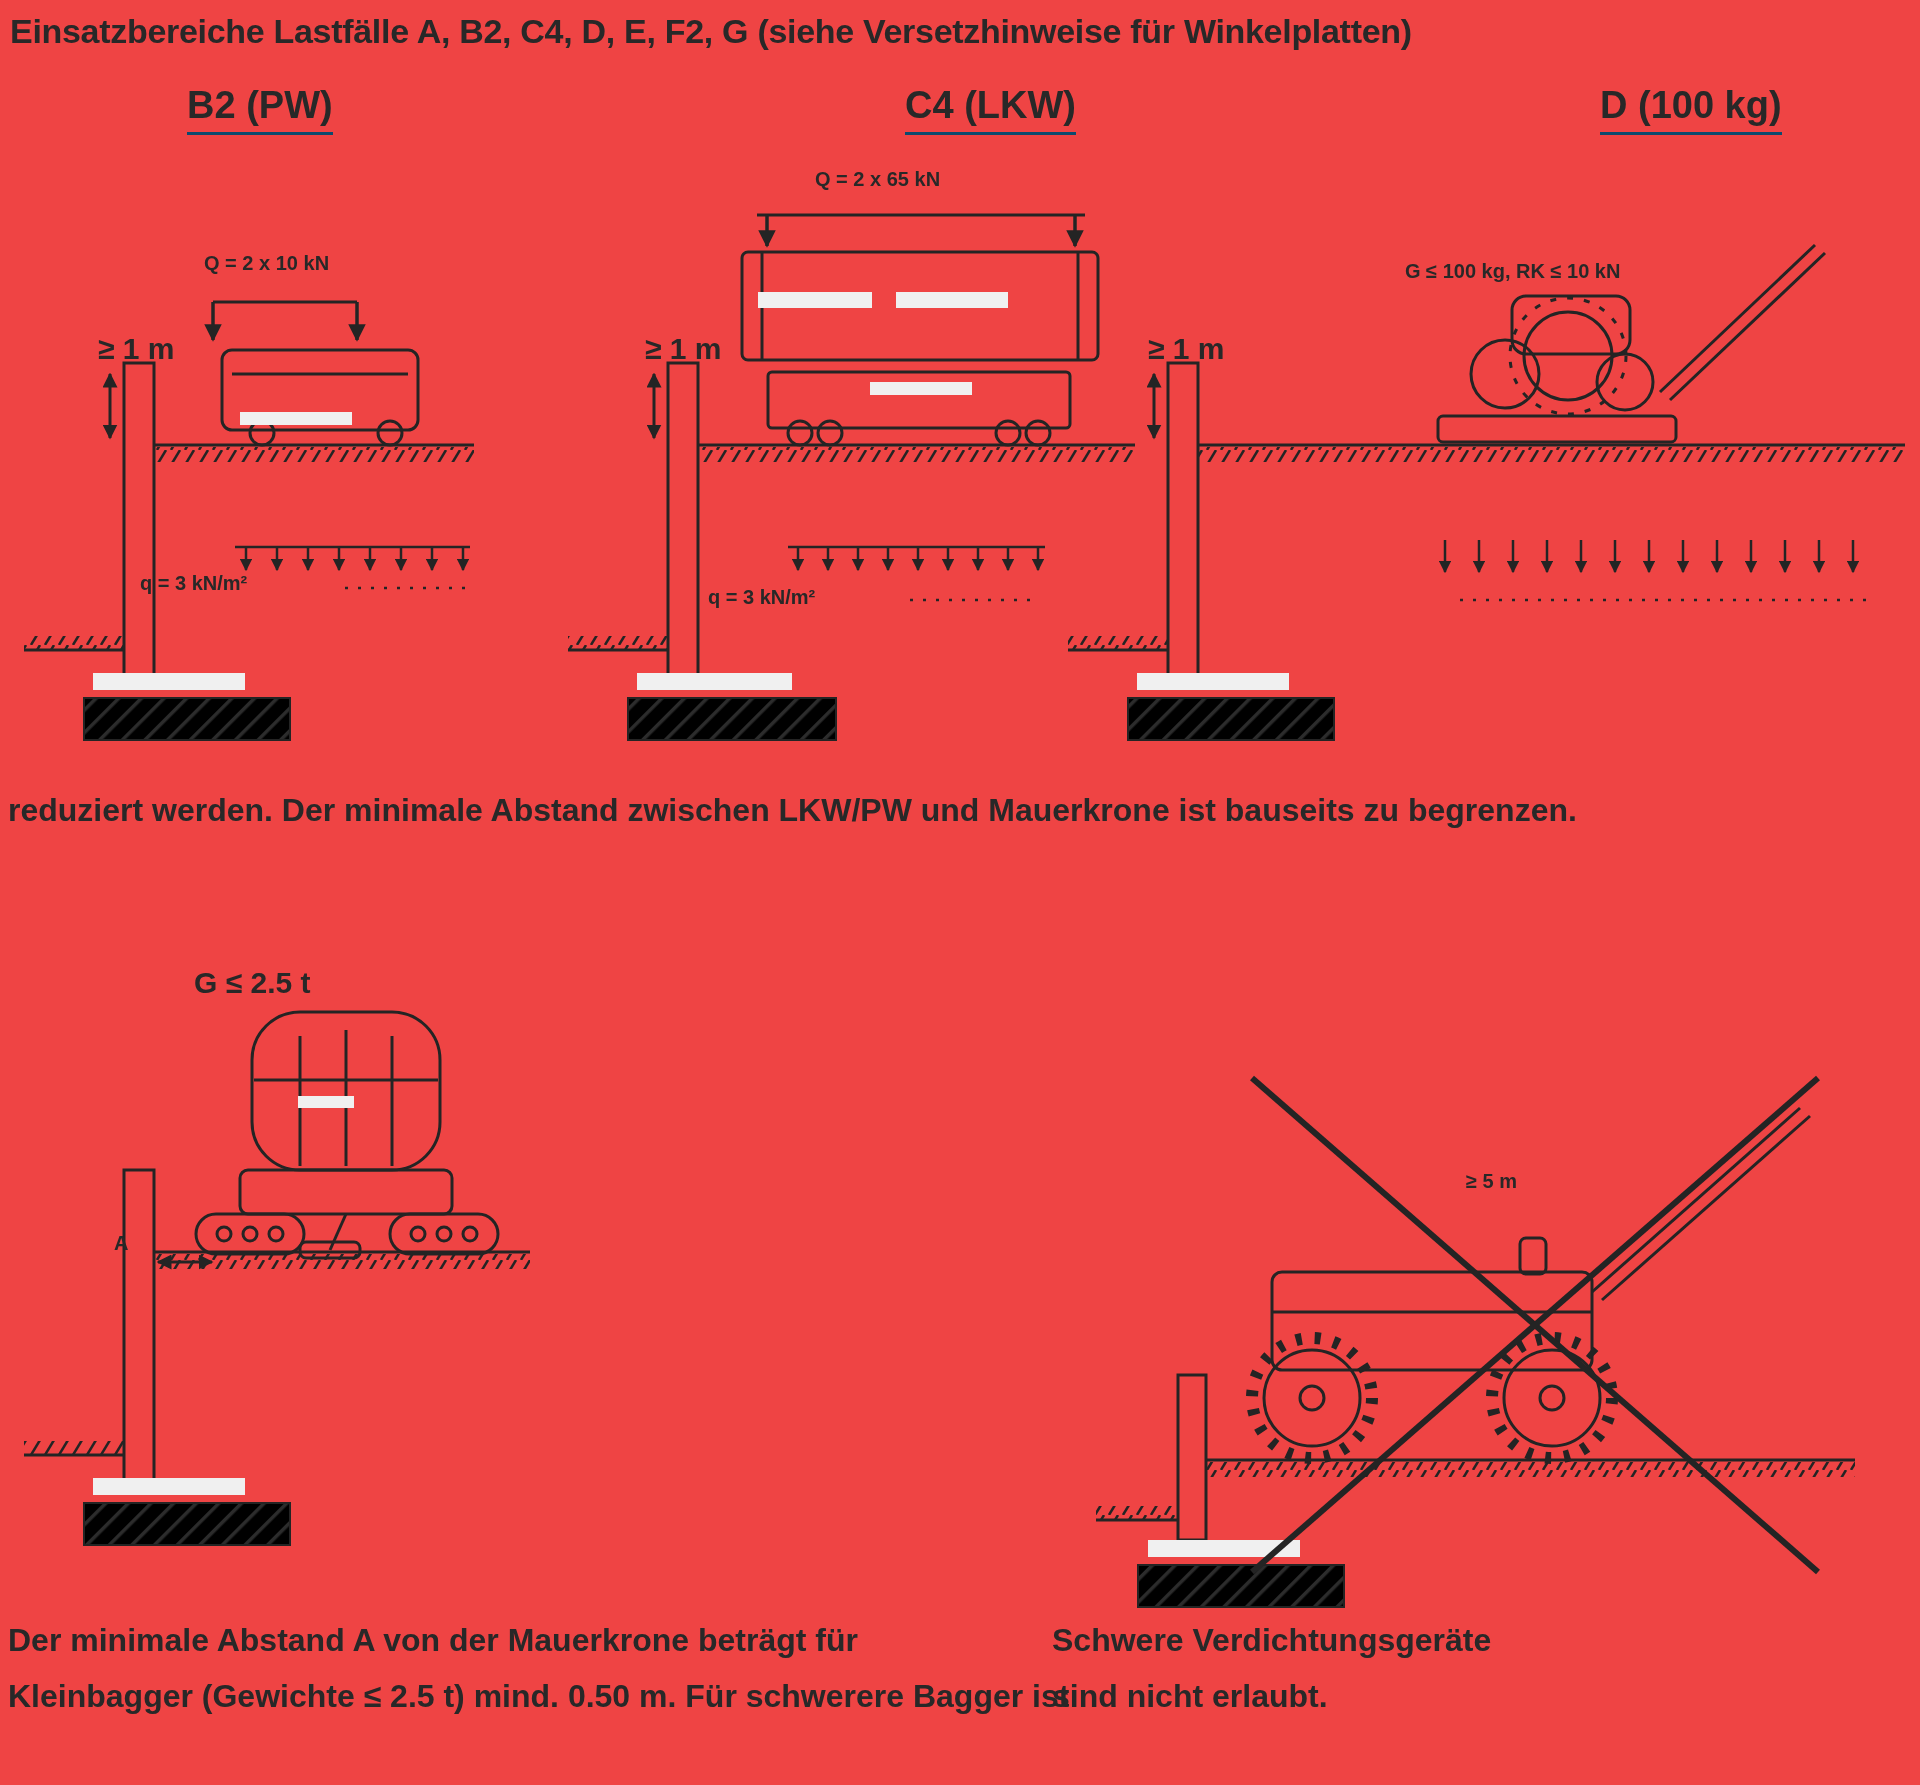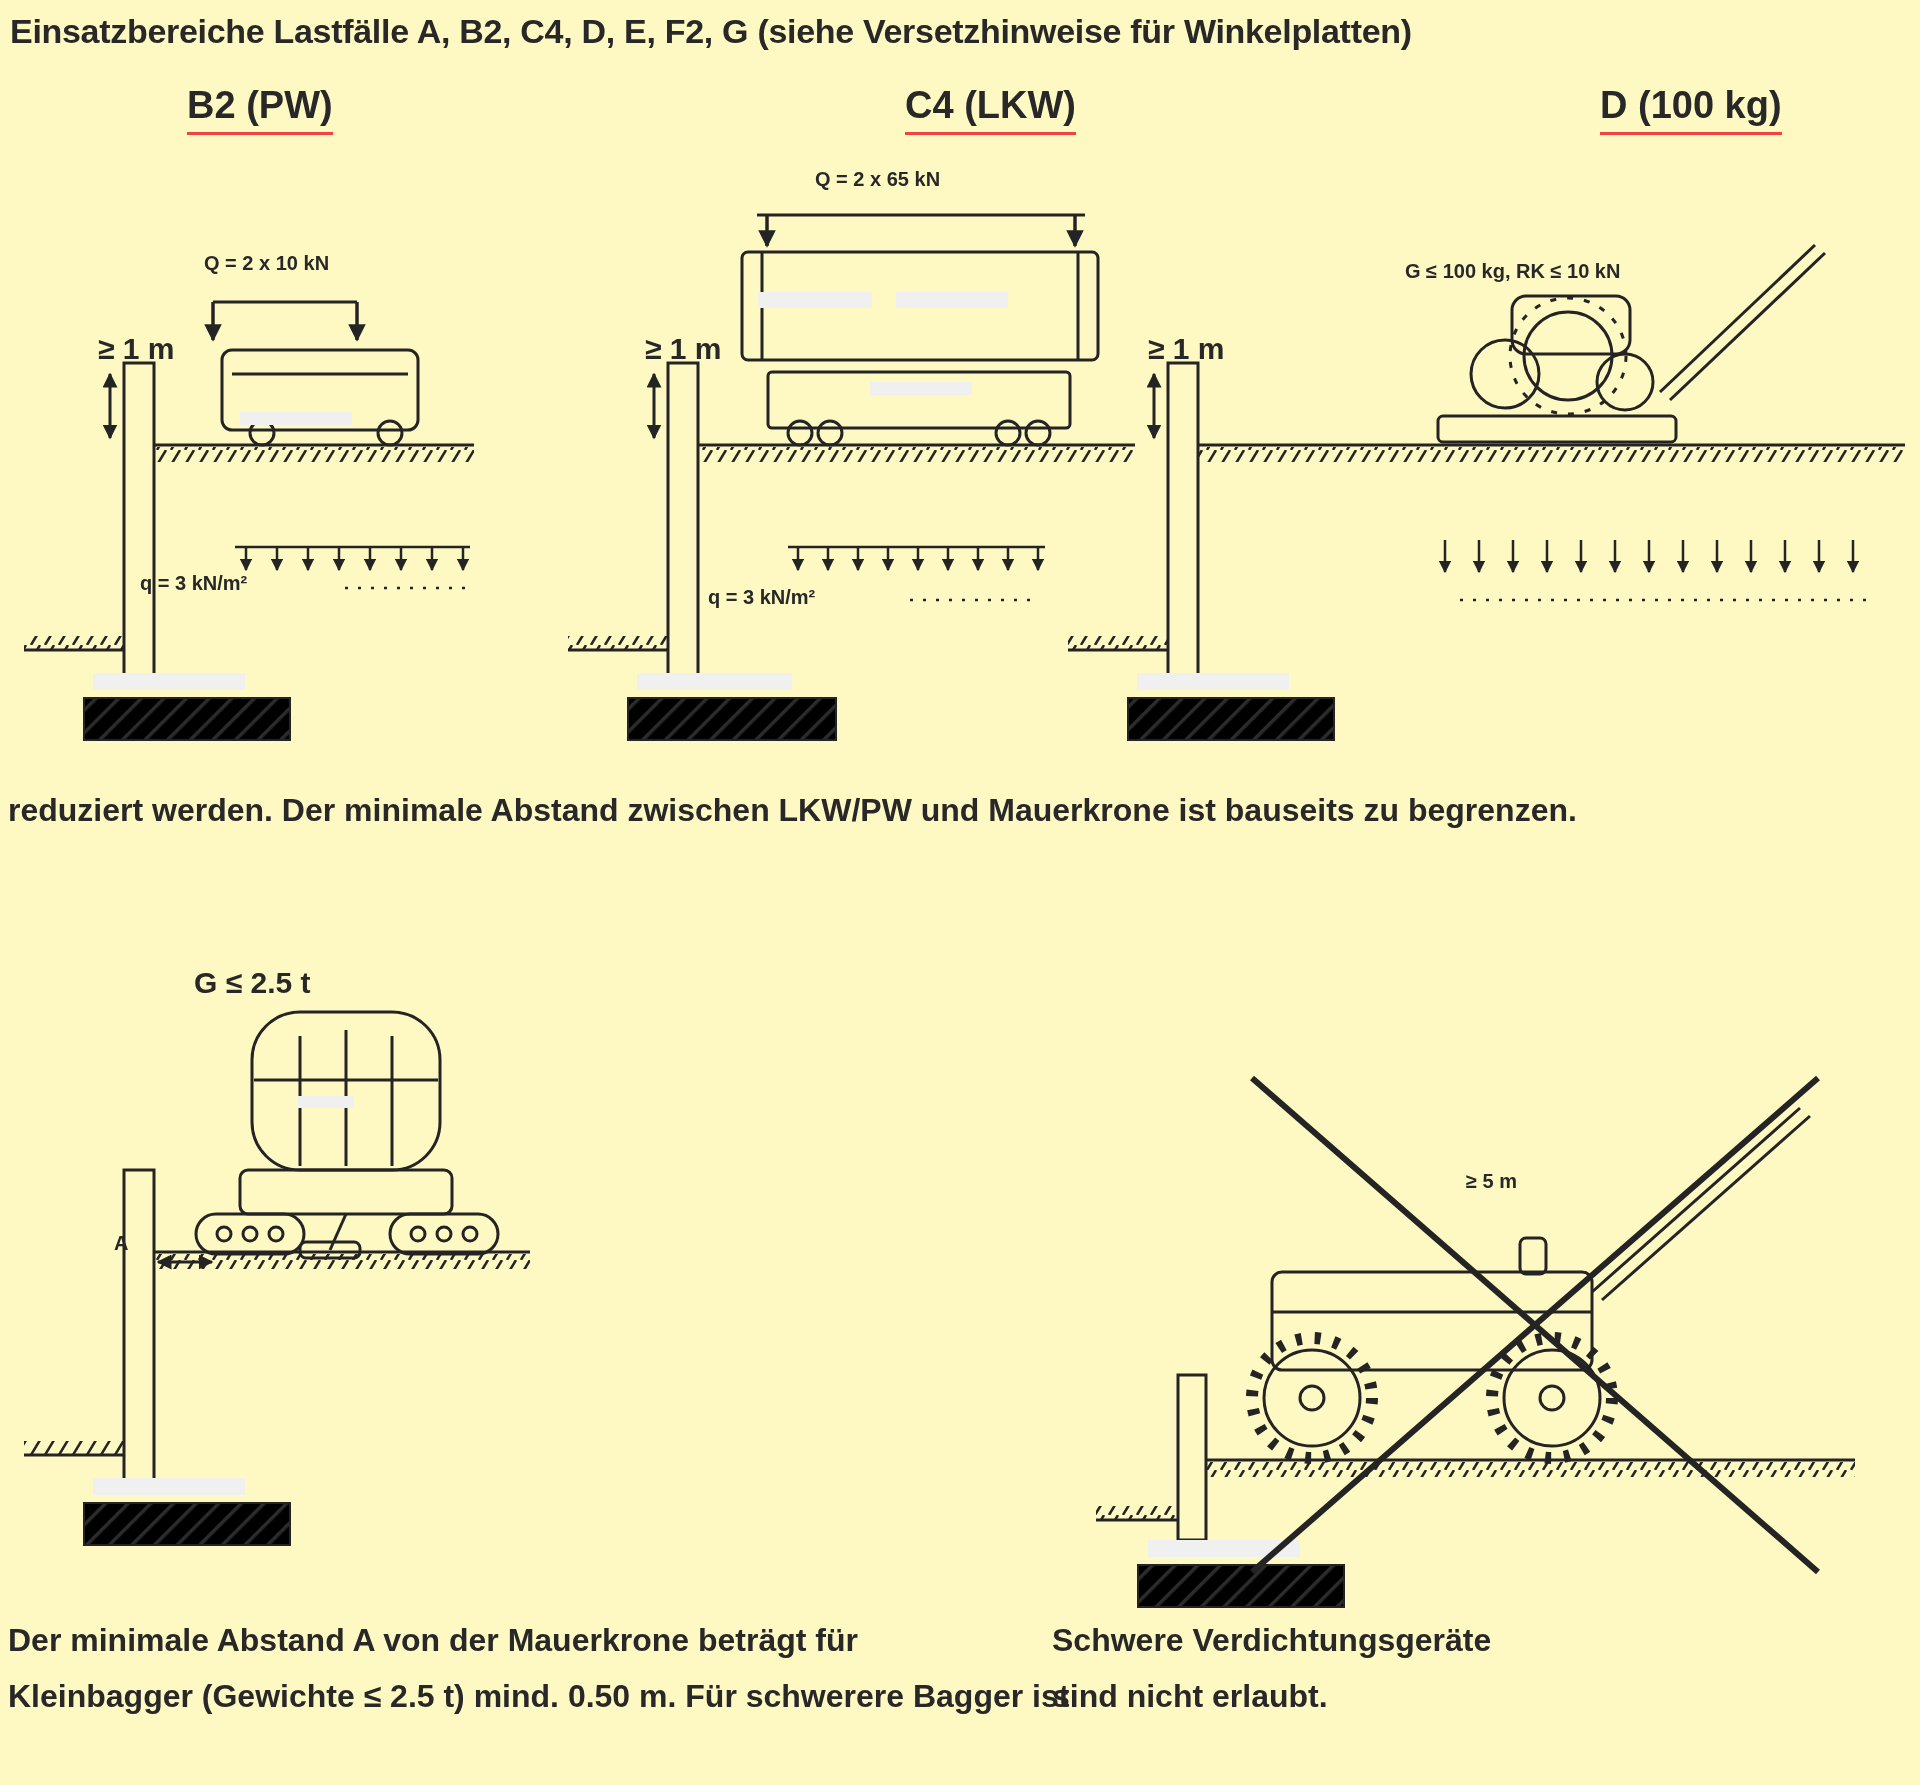--- a/index.html
+++ b/index.html
@@ -1,22 +1,22 @@
 <!DOCTYPE html>
 <html><head>
 <meta charset="utf-8">
 <style>
   html,body{margin:0;padding:0;background:#000;}
   .canvas{
-    position:relative;width:1920px;height:1785px;background:#fef9c3;
+    position:relative;width:1920px;height:1785px;background:#ef4444;
     overflow:hidden;font-family:"Liberation Sans",sans-serif;color:#282828;
   }
   .t{position:absolute;font-weight:bold;white-space:nowrap;line-height:1.15;}
   .title{font-size:34px;letter-spacing:-0.3px;}
-  .hdr{font-size:38px;border-bottom:3px solid #ef4444;padding-bottom:4px;}
+  .hdr{font-size:38px;border-bottom:3px solid #0c4a6e;padding-bottom:4px;}
   .lbl{font-size:20px;}
   .sm{font-size:30px;}
   .xs{font-size:20px;}
   .par{font-size:32px;}
   svg{position:absolute;left:0;top:0;}
   svg *{vector-effect:non-scaling-stroke;}
 </style>
 </head>
 <body>
 

